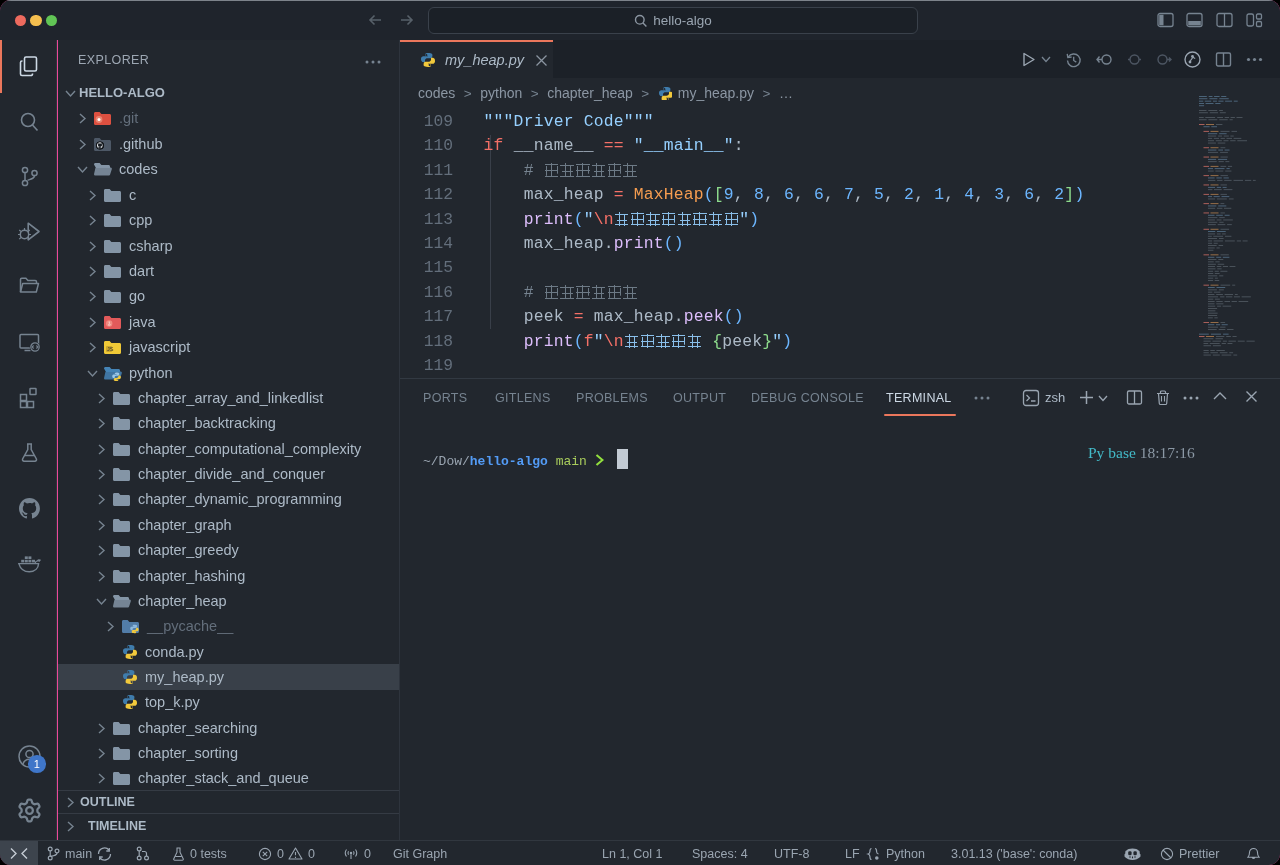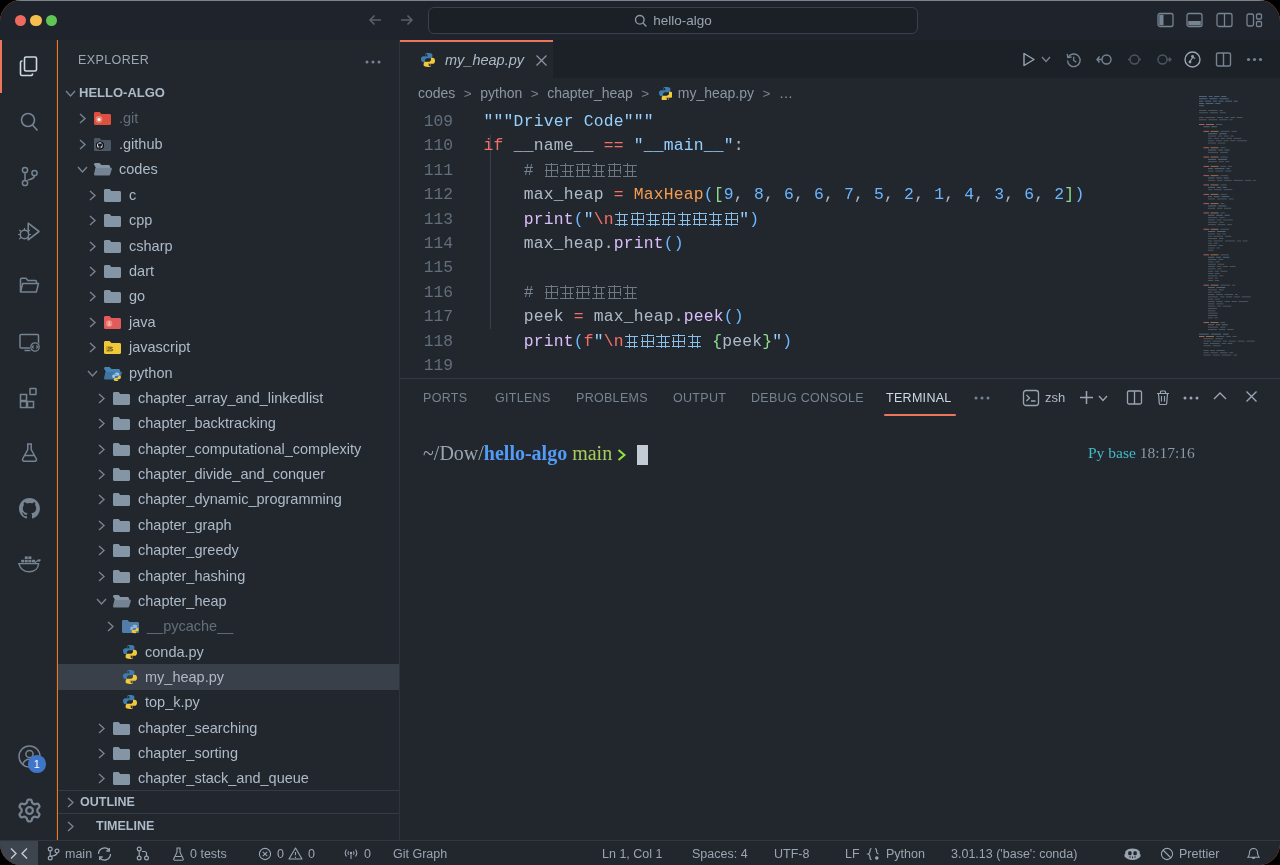--- a/index.html
+++ b/index.html
@@ -1,17 +1,17 @@
 <!DOCTYPE html>
 <html><head><meta charset="utf-8">
 <style>
 *{margin:0;padding:0;box-sizing:border-box}
 html,body{width:1280px;height:865px;background:#000;overflow:hidden;
  font-family:"Liberation Sans",sans-serif;-webkit-font-smoothing:antialiased}
-#win{position:absolute;inset:0;background:#f97316;border-radius:21px;overflow:hidden}
+#win{position:absolute;inset:0;background:#ec4899;border-radius:11px;overflow:hidden}
 #topline{position:absolute;top:0;left:0;right:0;height:1px;background:#7d838b;z-index:50}
 #titlebar{position:absolute;top:0;left:0;right:0;height:40px;background:#1f242c}
 .tl{position:absolute;top:14.5px;width:11.5px;height:11.5px;border-radius:50%}
 #searchbox{position:absolute;left:428px;top:6.5px;width:490px;height:27px;background:#1b2027;
  border:1px solid #3a414b;border-radius:6px;display:flex;align-items:center;justify-content:center;
  color:#9aa5b1;font-size:13.5px}
 .ticon{position:absolute;top:12px}
 #activitybar{position:absolute;left:0;top:40px;width:57px;bottom:25px;background:#22272e;border-right:1px solid rgba(55,62,71,.6)}
 #actindicator{position:absolute;left:0;top:0;width:2px;height:53px;background:#ec775c}
 .ai{position:absolute;left:16.5px}
@@ -45,21 +45,21 @@
 .z:nth-of-type(even){background:linear-gradient(currentColor,currentColor) 35% 0/1.3px 100% no-repeat,
  linear-gradient(currentColor,currentColor) 0 2.5px/100% 1.3px no-repeat,
  linear-gradient(currentColor,currentColor) 2px 8px/80% 1.2px no-repeat,
  linear-gradient(currentColor,currentColor) 0 100%/100% 1.3px no-repeat,
  linear-gradient(currentColor,currentColor) 75% 3px/1.2px 90% no-repeat}
 #indentguide{position:absolute;left:89.6px;top:27px;width:1px;height:194px;background:rgba(99,110,123,.35)}
 #minimap{position:absolute;right:0;top:38px;width:83px;height:300px;z-index:5}
 #panel{position:absolute;left:400px;top:378px;width:880px;height:462px;background:#22272e;border-top:1px solid rgba(55,62,71,.8)}
 #ptermline{position:absolute;top:35px;height:2px;background:#ec775c;border-radius:1px}
 .ptab{position:absolute;top:0;height:38px;display:flex;align-items:center;color:#768390;font-size:12.5px;letter-spacing:.3px}
-#termtext{position:absolute;left:23px;top:63px;font-family:Liberation Serif, serif;font-size:20px;color:#9aa5b1;white-space:pre}
+#termtext{position:absolute;left:23px;top:70px;font-family:Liberation Mono, monospace;font-size:13px;color:#9aa5b1;white-space:pre}
 #termright{position:absolute;left:688px;top:65px;font-family:Liberation Serif, serif;font-size:15.5px;color:#8b98a5}
 #statusbar{position:absolute;left:0;right:0;bottom:0;height:25px;background:#22272e;border-top:1px solid rgba(55,62,71,.7);
  color:#9aa5b1;font-size:12.5px}
 #remote{position:absolute;left:0;top:0;width:38px;height:25px;background:#3d444d;display:flex;align-items:center;justify-content:center}
 .sit{position:absolute;top:0;height:25px;display:flex;align-items:center;gap:5px;white-space:nowrap}
 svg{display:block}
 </style></head>
 <body>
 <div id="win">
 <div id="topline"></div>
@@ -585,21 +585,21 @@
         </span>
         <span style="margin-left:2px">OUTLINE</span>
       </div>
 <div class="sephd" style="top:773px"></div>
 <div class="hrow" style="top:774.5px">
         <span class="chev" style="margin-left:4px">
           <svg width="16" height="16" viewBox="0 0 16 16">
             <path d="M6 4l5 4.5L6 13" fill="none" stroke="#768390" stroke-width="1.4"></path>
           </svg>
         </span>
-        <span style="margin-left:18px">TIMELINE</span>
+        <span style="margin-left:10px">TIMELINE</span>
       </div>
 </div>
 <div id="editor">
 <div id="tabstrip">
 <div id="tab1"><span style="margin-left:20px;margin-right:8px">
             <svg width="17" height="17" viewBox="0 0 17 17">
               <path fill="#3f7cac" d="M7.9 1C5 1 5.2 2.3 5.2 2.3l0 1.4h2.8v.5H3.9S1 3.9 1 7.1c0 3.2 2.5 3.1 2.5 3.1h1.5V8.7s-.1-2.5 2.4-2.5h2.7s2.3.1 2.3-2.2V2.9S12.8 1 7.9 1zM6.4 1.9a.9.9 0 1 1 0 1.8.9.9 0 0 1 0-1.8z"></path>
               <path fill="#f2c93c" d="M8.1 15c2.9 0 2.7-1.3 2.7-1.3l0-1.4H8v-.5h4.1S15 12.1 15 8.9c0-3.2-2.5-3.1-2.5-3.1H11v1.5s.1 2.5-2.4 2.5H5.9s-2.3-.1-2.3 2.2v1.1S3.2 15 8.1 15zM9.6 14.1a.9.9 0 1 1 0-1.8.9.9 0 0 1 0 1.8z"></path>
             </svg>
           </span>my_heap.py<span style="margin-left:11px">

